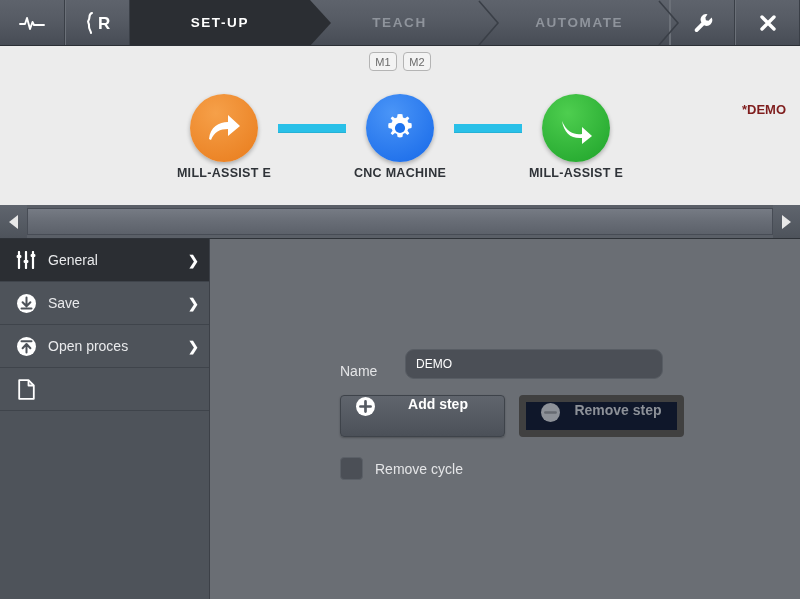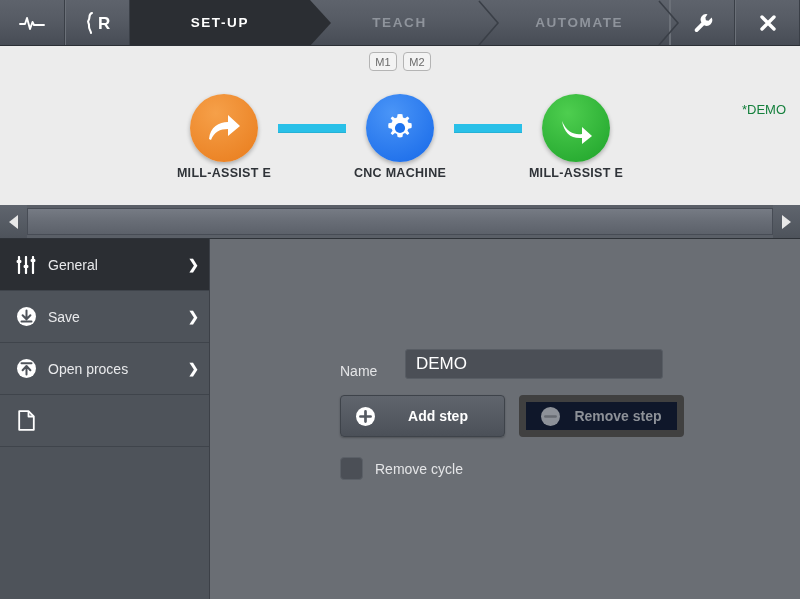--- a/index.html
+++ b/index.html
@@ -53,21 +53,21 @@
   }
 
   
   .flowpanel {
     position: absolute; top: 46px; left: 0; width: 800px; height: 179px;
     background: #ececec;
     border-bottom: 1px solid #c8c8c8;
   }
   .demo-label {
     position: absolute; right: 14px; top: 56px;
-    font-size: 13px; font-weight: normal; color: #15803d;
+    font-size: 13px; font-weight: bold; color: #7f1d1d;
   }
   .badges {
     position: absolute; top: 6px; left: 0; width: 800px;
     display: flex; justify-content: center; gap: 6px;
   }
   .badge {
     min-width: 28px; height: 19px; padding: 0 5px;
     border: 1px solid #b4b4b4; border-radius: 4px;
     background: #f3f3f3; color: #6a6a6a;
     font-size: 11px; display: flex; align-items: center; justify-content: center;
@@ -114,49 +114,49 @@
   .tri { width: 0; height: 0; }
   .tri-l { border-top: 7px solid transparent; border-bottom: 7px solid transparent; border-right: 9px solid #e8e8e8; }
   .tri-r { border-top: 7px solid transparent; border-bottom: 7px solid transparent; border-left: 9px solid #e8e8e8; }
 
   
   .sidebar {
     position: absolute; top: 239px; left: 0; width: 210px; height: 360px;
     background: #4e535a; border-right: 1px solid #3c4047;
   }
   .side-item {
-    height: 52px; display: flex; align-items: center;
+    height: 43px; display: flex; align-items: center;
     border-bottom: 1px solid #3f444b;
     padding: 0 10px 0 13px; color: #e9eaec; font-size: 14px;
     position: relative;
   }
   .side-item.active { background: #2b2e33; }
   .side-icon { width: 26px; display: flex; align-items: center; justify-content: center; margin-right: 9px; }
   .side-label { flex: 1; }
   .side-chev { color: #ffffff; font-size: 13px; font-weight: bold; }
 
   
   .main {
     position: absolute; top: 239px; left: 210px; width: 590px; height: 360px;
     background: #6a6e74;
   }
   .form { position: absolute; top: 110px; left: 130px; }
   .row { display: flex; align-items: flex-end; margin-bottom: 16px; }
   .lbl { color: #e4e5e7; font-size: 14px; width: 65px; }
   .txtfield {
     width: 258px; height: 30px; background: #4b4f56;
-    border: 1px solid #585d64; border-radius: 3px;
-    color: #ffffff; font-size: 17px; padding: 0 10px;
+    border: 1px solid #585d64; border-radius: 9px;
+    color: #ffffff; font-size: 12px; padding: 0 10px;
     font-family: "Liberation Sans", sans-serif;
     outline: none;
   }
   .btnrow { display: flex; gap: 14px; margin-bottom: 20px; }
   .btn {
     width: 165px; height: 42px; border-radius: 4px;
-    display: flex; align-items: center; gap: 10px; padding-left: 14px;
+    display: flex; gap: 10px; padding-left: 14px;
     font-size: 14px; font-weight: bold;
     background: linear-gradient(to bottom, #60656d 0%, #555a62 55%, #4b5058 100%);
     border: 1px solid #3e434a; color: #ffffff;
     box-shadow: 0 1px 2px rgba(0,0,0,.25);
   }
   .btn.disabled {
     background: #0f172a; border: 7px solid #404040;
     color: #8d9198; box-shadow: none; gap: 12px;
   }
   .btn .btxt { flex: 1; text-align: center; padding-right: 14px; }

